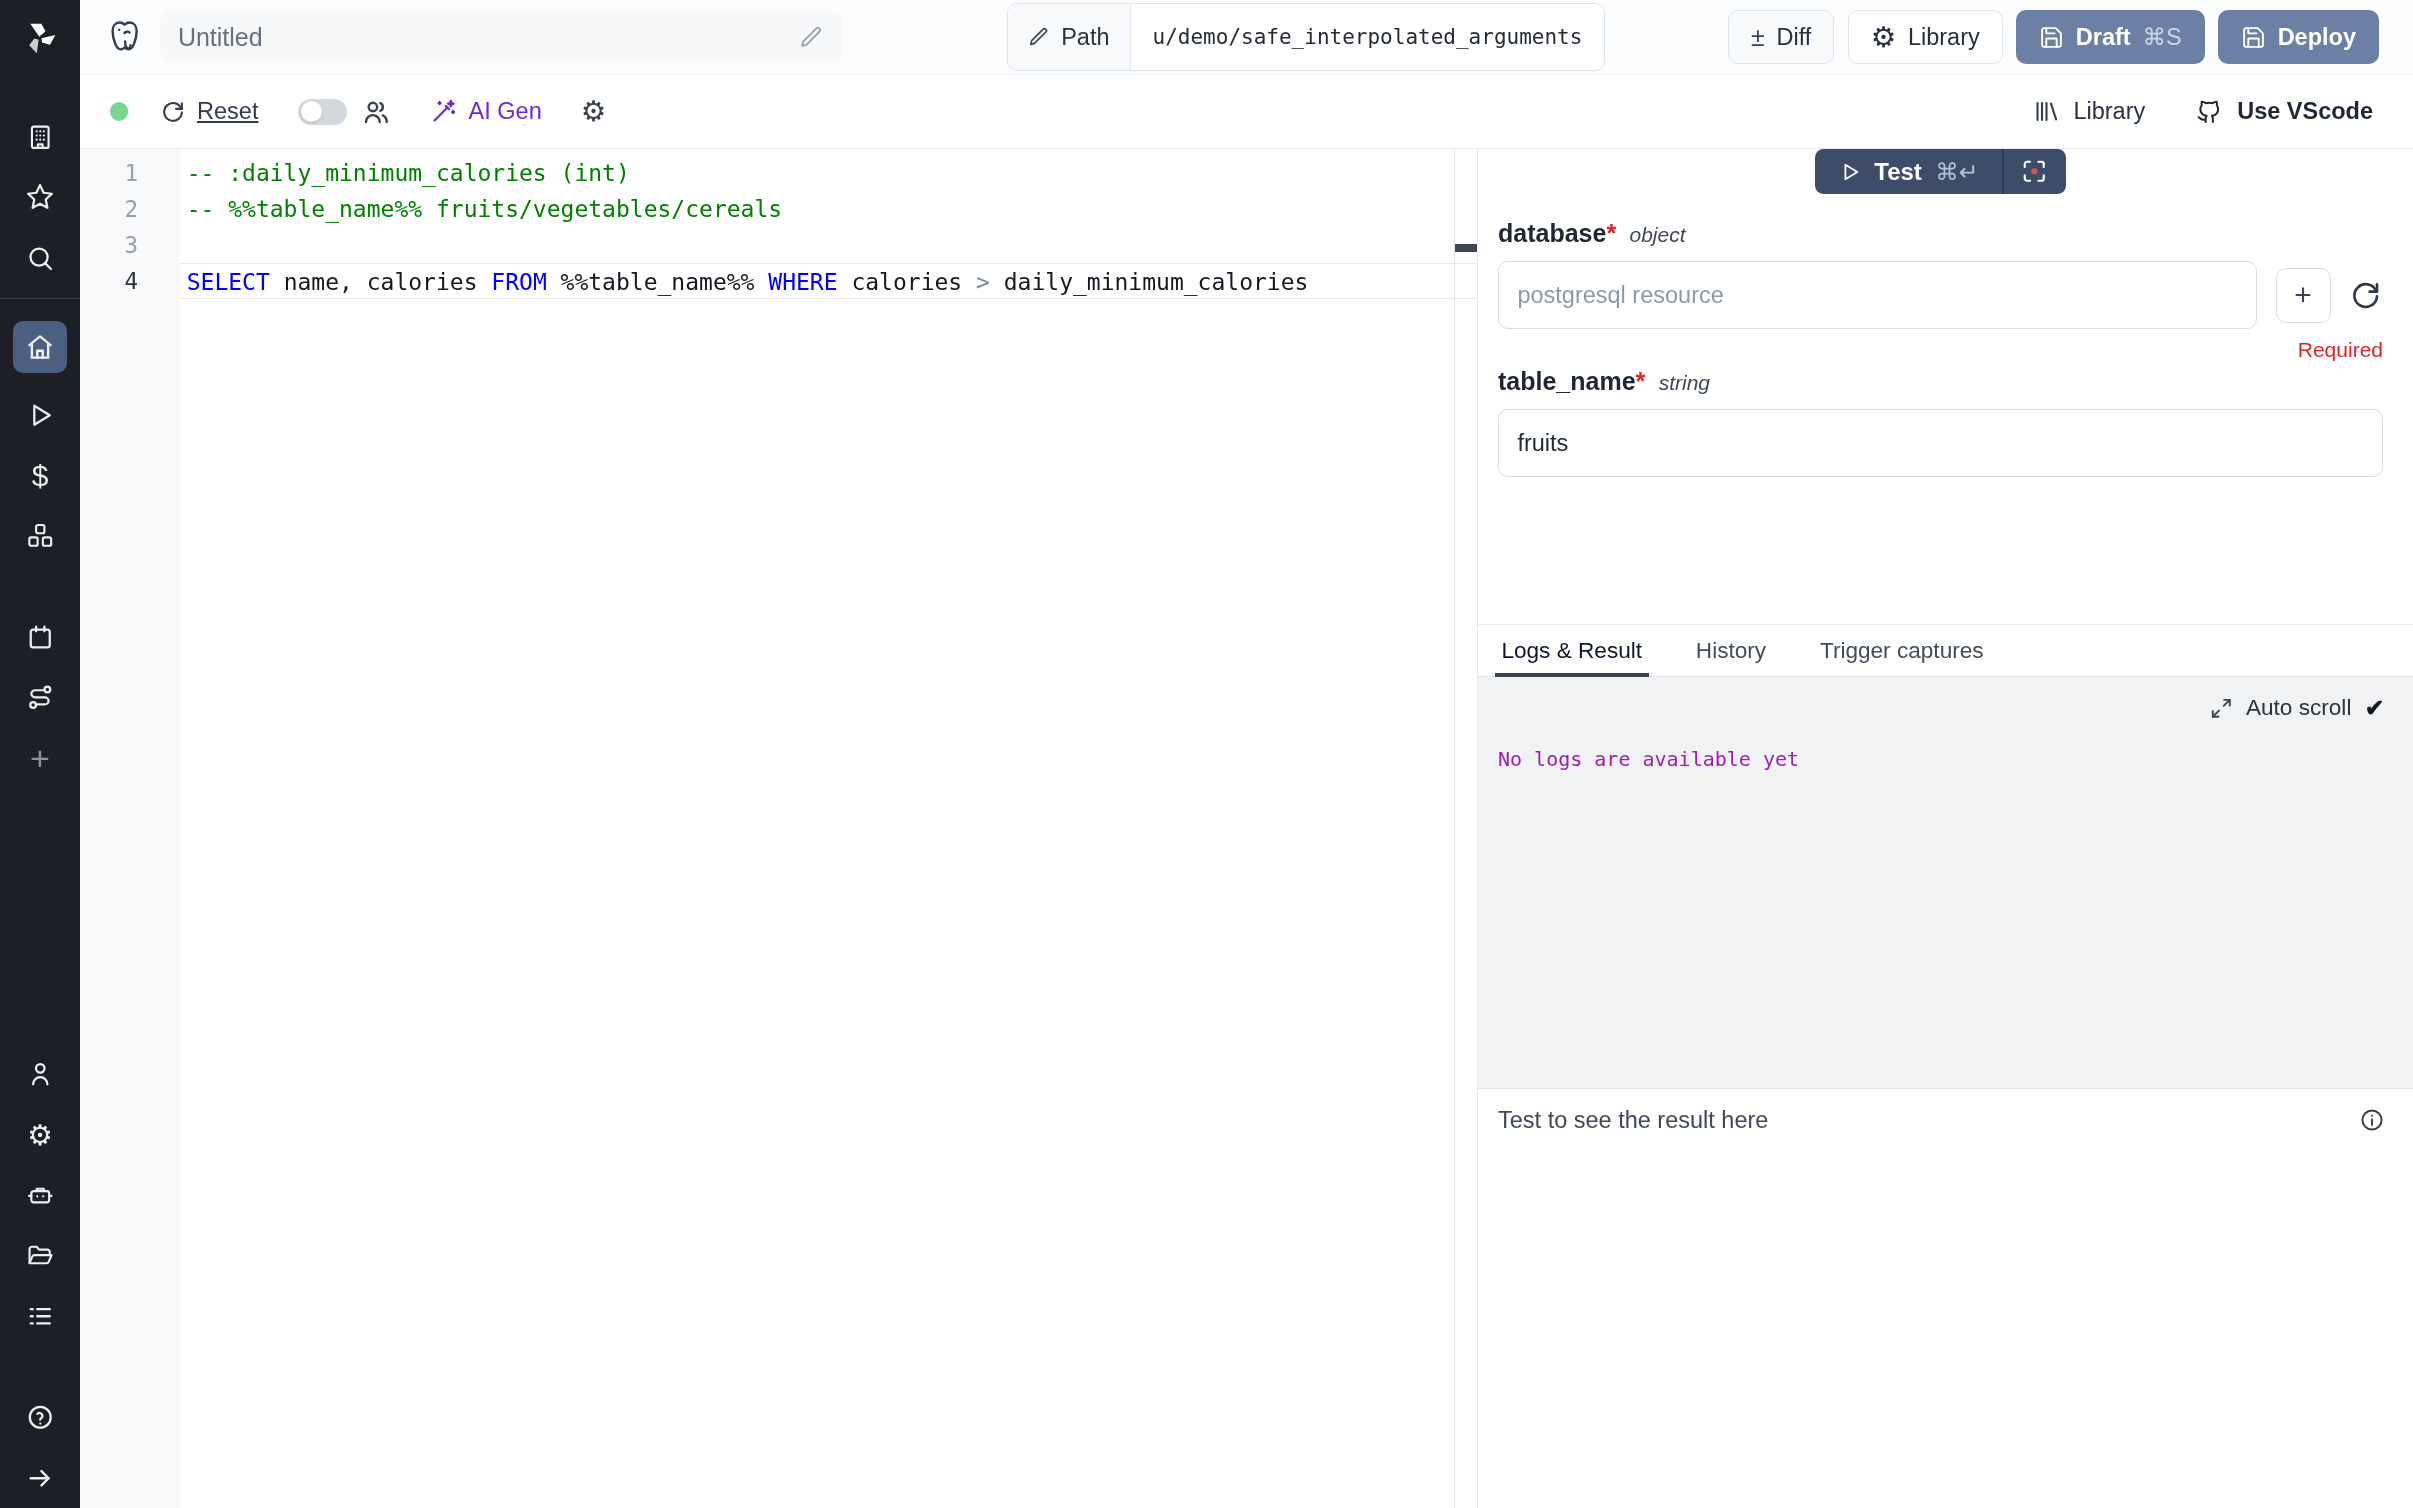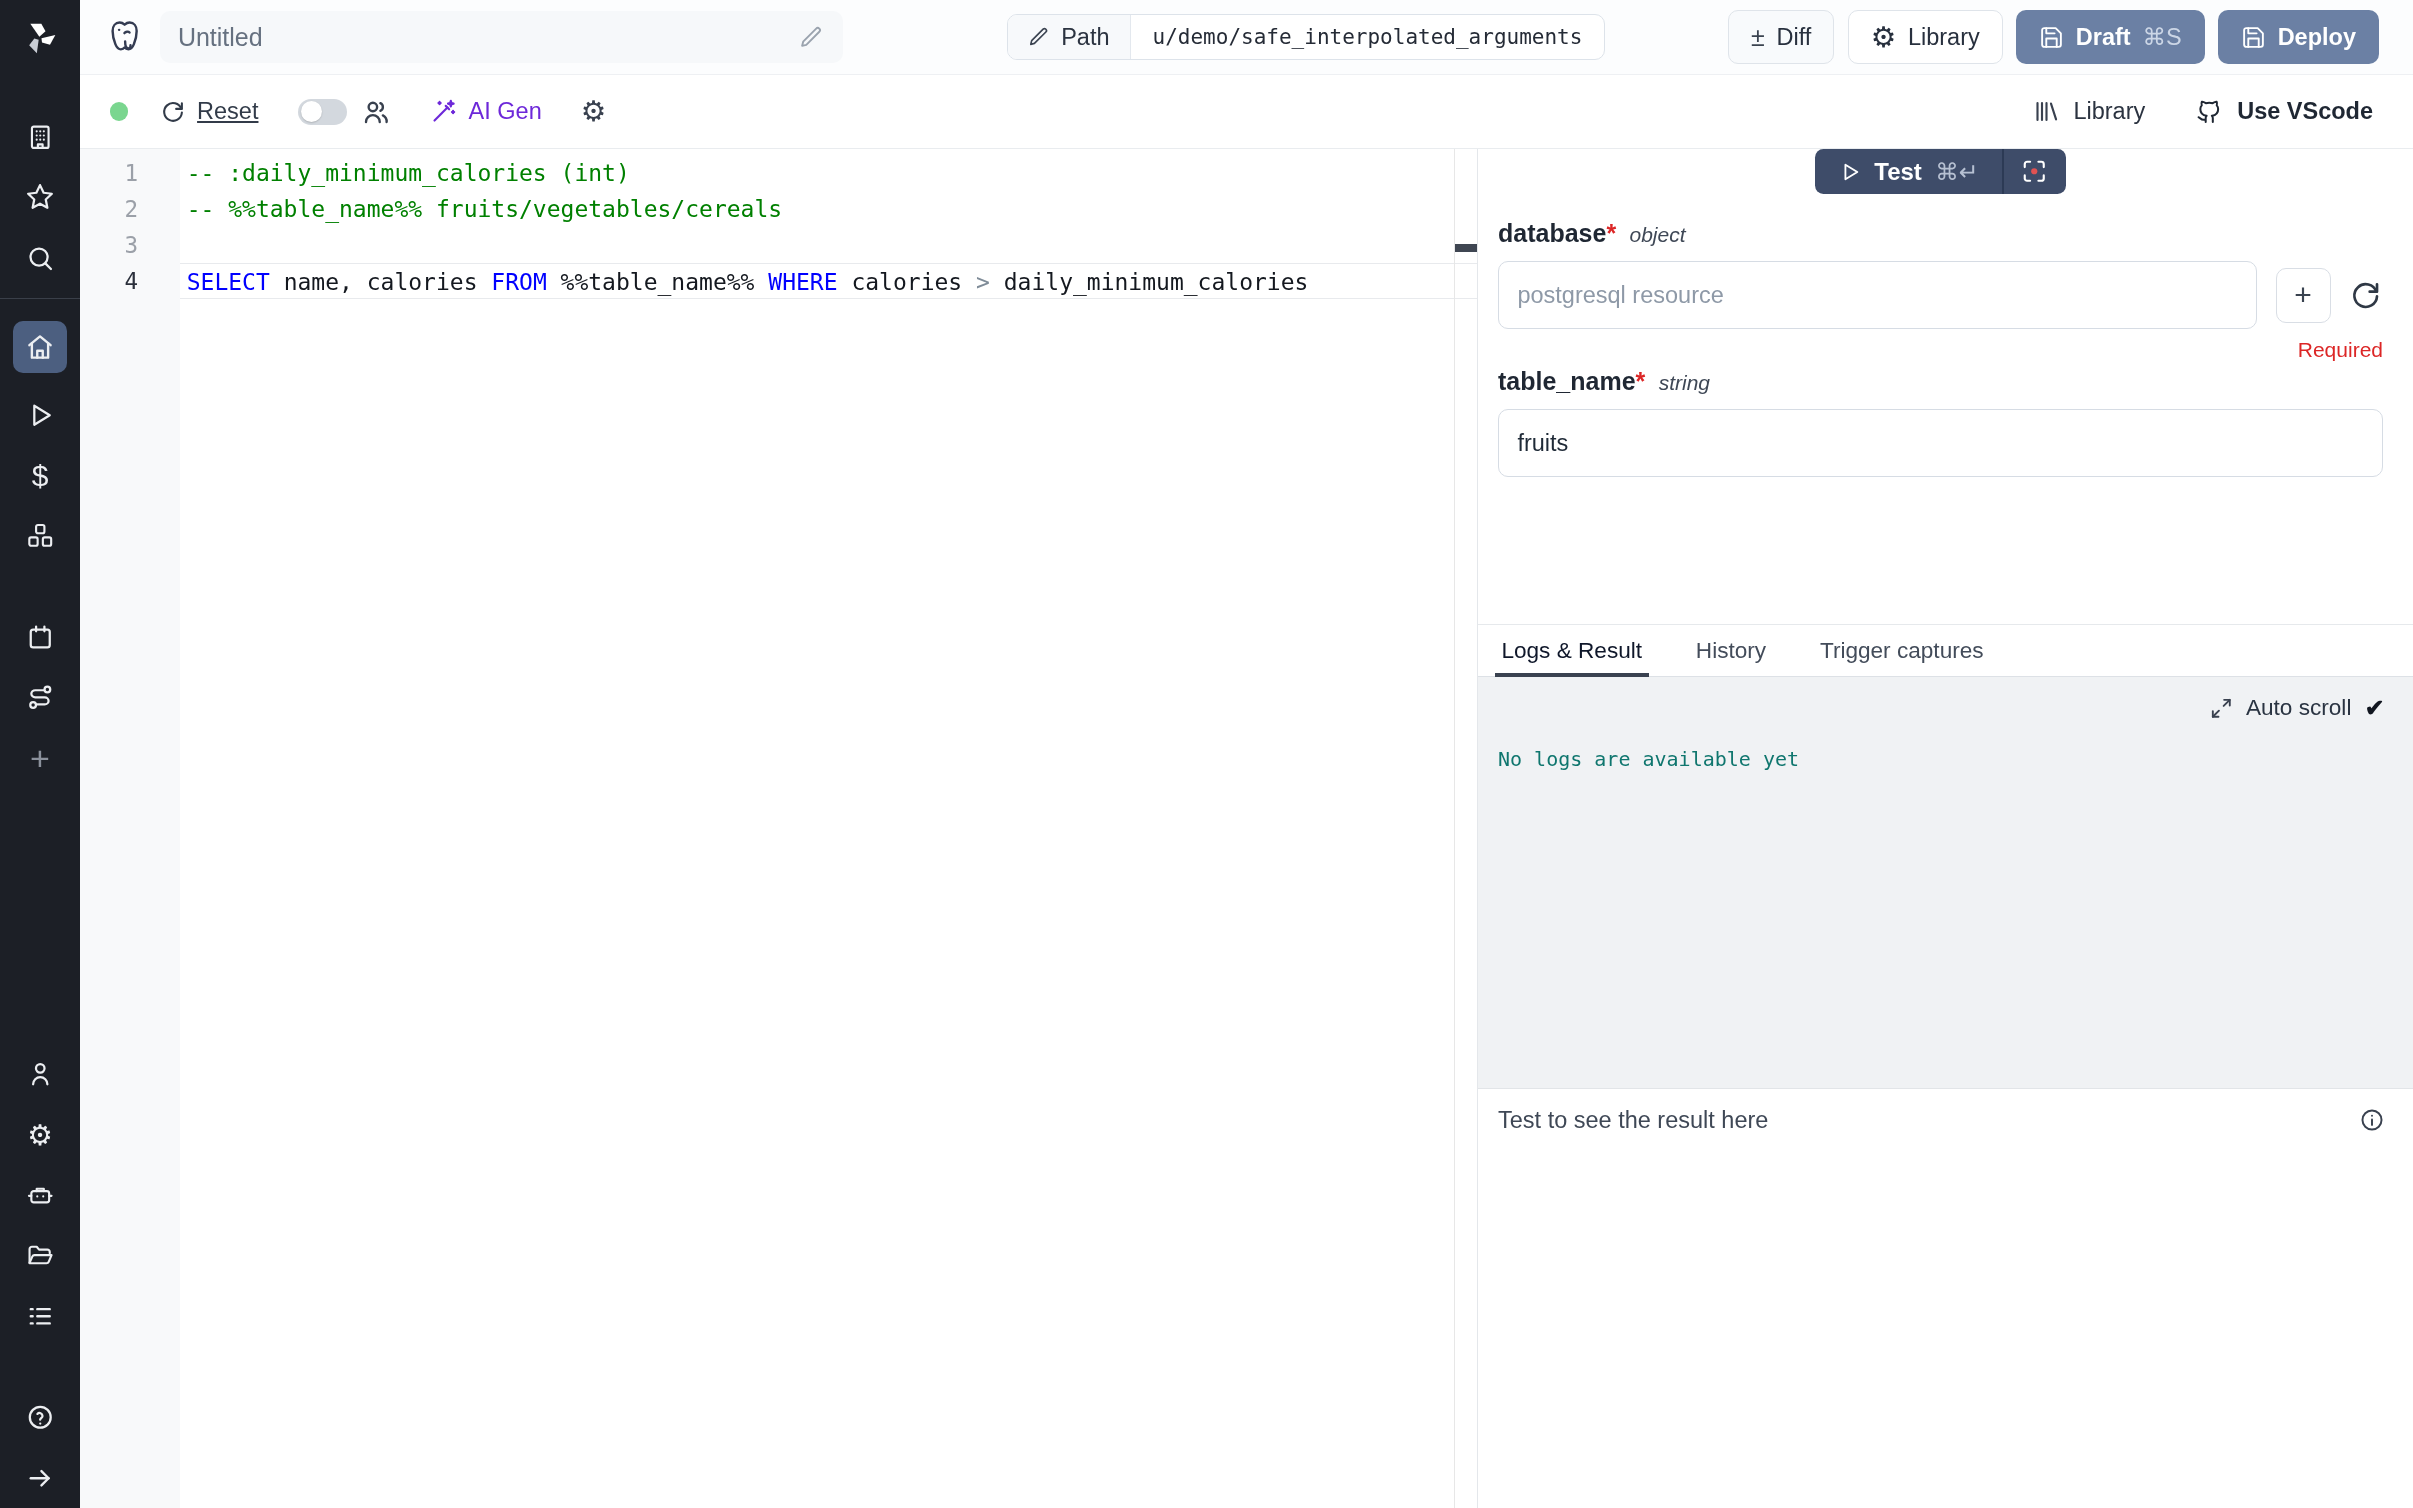--- a/index.html
+++ b/index.html
@@ -50,21 +50,21 @@
     display: flex; align-items: center; padding: 0 34px 0 23.5px;
   }
   .pg-icon { width: 39px; height: 39px; color: #343c52; margin-right: 17px; }
   .title-field {
     width: 683px; height: 52px; background: #f6f8fa; border-radius: 10px;
     display: flex; align-items: center; padding: 0 18.4px; cursor: text;
   }
   .title-text { color: #667180; font-size: 25px; flex: 1 1 auto; }
   .title-pencil { color: #9aa3ae; width: 25px; height: 25px; }
   .path-group {
-    margin-left: 164px; height: 46px; border: 1.3px solid #dde3ea; border-radius: 10px;
+    margin-left: 164px; height: 68px; border: 1.3px solid #dde3ea; border-radius: 10px;
     display: flex; align-items: stretch; overflow: hidden; cursor: pointer; background: #fff;
   }
   .path-label-seg {
     background: #f7f9fb; display: flex; align-items: center; gap: 11.7px;
     padding: 0 20px; border-right: 1.3px solid #e3e8ee; color: #2b3340;
   }
   .path-label-seg svg { width: 22px; height: 22px; color: #3a4350; }
   .path-value-seg {
     display: flex; align-items: center; padding: 0 22px;
     font-family: "DejaVu Sans Mono", monospace; font-size: 21px; color: #252b36;
@@ -180,21 +180,21 @@
   .tab { display: flex; align-items: center; position: relative; cursor: pointer; color: #434c5a; font-size: 22.6px; padding: 0 3.4px; white-space: nowrap; }
   .tab.active { color: #0f172a; font-weight: 400; }
   .tab.active::after { content: ""; position: absolute; left: -3.4px; right: -3.4px; bottom: -0.8px; height: 4.2px; background: #3a4250; }
 
   
   .logs-pane { height: 412px; flex: 0 0 412px; background: #f0f2f4; border-bottom: 0.8px solid #e2e5e8; }
   .autoscroll-row { display: flex; justify-content: flex-end; align-items: center; gap: 13.4px; padding: 17px 28.5px 0 0; color: #2a3442; }
   .autoscroll-row svg { width: 22.6px; height: 22.6px; color: #39414f; cursor: pointer; }
   .autoscroll-label { font-size: 22.6px; cursor: pointer; }
   .autoscroll-check { font-size: 23.5px; font-weight: 700; color: #11161f; cursor: pointer; }
-  .logs-empty { margin: 25px 0 0 20px; font-family: "DejaVu Sans Mono", monospace; font-size: 20px; color: #0f766e; }
+  .logs-empty { margin: 25px 0 0 20px; font-family: "DejaVu Sans Mono", monospace; font-size: 20px; color: #a21caf; }
 
   
   .result-pane { flex: 1 1 auto; background: #fff; padding: 18.4px 20px 0 20px; display: flex; align-items: flex-start; }
   .result-hint { font-size: 23.5px; color: #3f4856; flex: 1 1 auto; }
   .info-icon { width: 26px; height: 26px; color: #39414f; margin-right: 8.4px; cursor: pointer; }
 </style>
 </head>
 <body>
 
 <div class="root">

